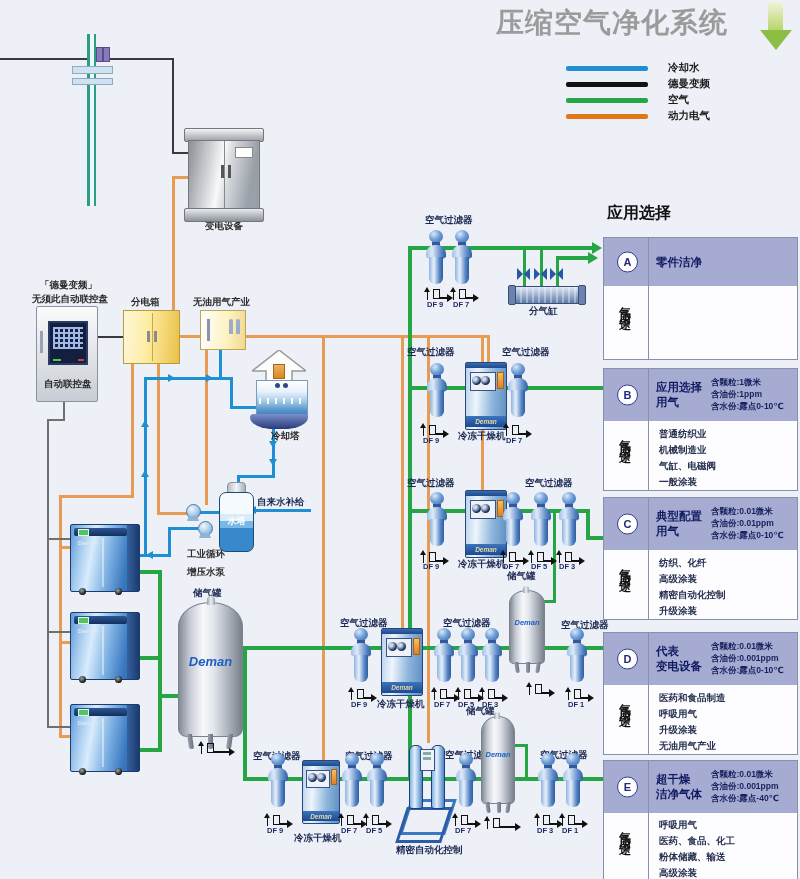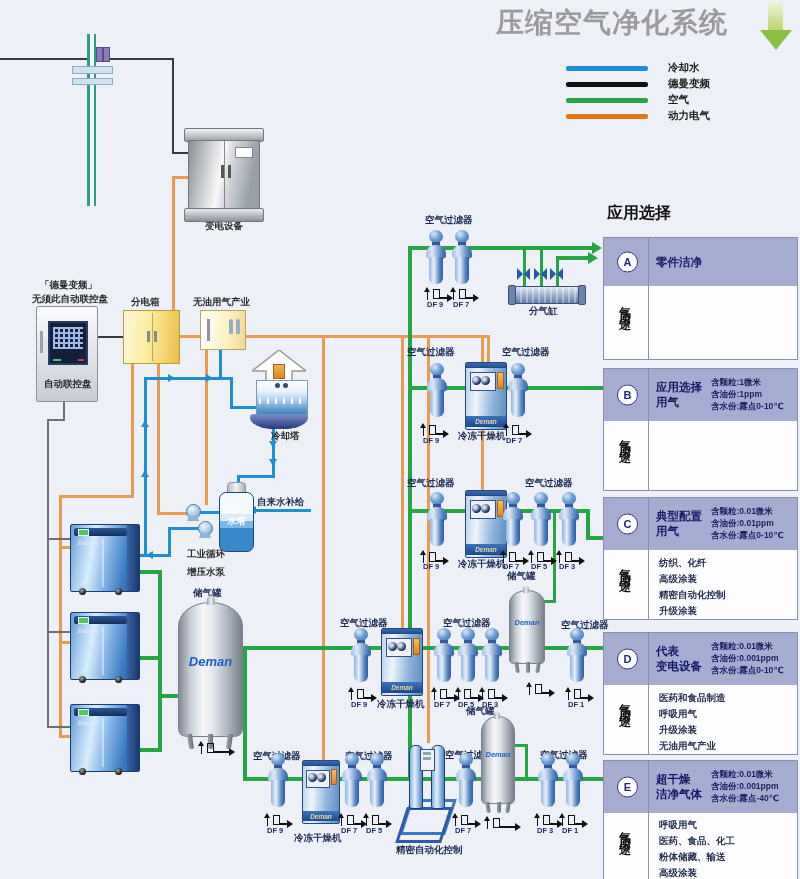--- a/index.html
+++ b/index.html
@@ -718,20 +718,26 @@
       <div class="btitle">应用选择
 用气</div>
       <div class="bspecs">
         <div>含颗粒:1微米</div>
         <div>含油份:1ppm</div>
         <div>含水份:露点0-10℃</div>
       </div>
     </div>
     <div class="bdiv"></div>
     <div class="bcol" style="top:60px">气质用途</div>
+    <div class="buses" style="top:57px">
+      <div>普通纺织业</div>
+      <div>机械制造业</div>
+      <div>气缸、电磁阀</div>
+      <div>一般涂装</div>
+    </div>
   </div>
 
   <div class="box" style="left:603px;top:497px;width:193px;height:121px">
     <div class="bhead" style="height:52px">
       <div class="bcirc">C</div>
       <div class="btitle">典型配置
 用气</div>
       <div class="bspecs">
         <div>含颗粒:0.01微米</div>
         <div>含油份:0.01ppm</div>

